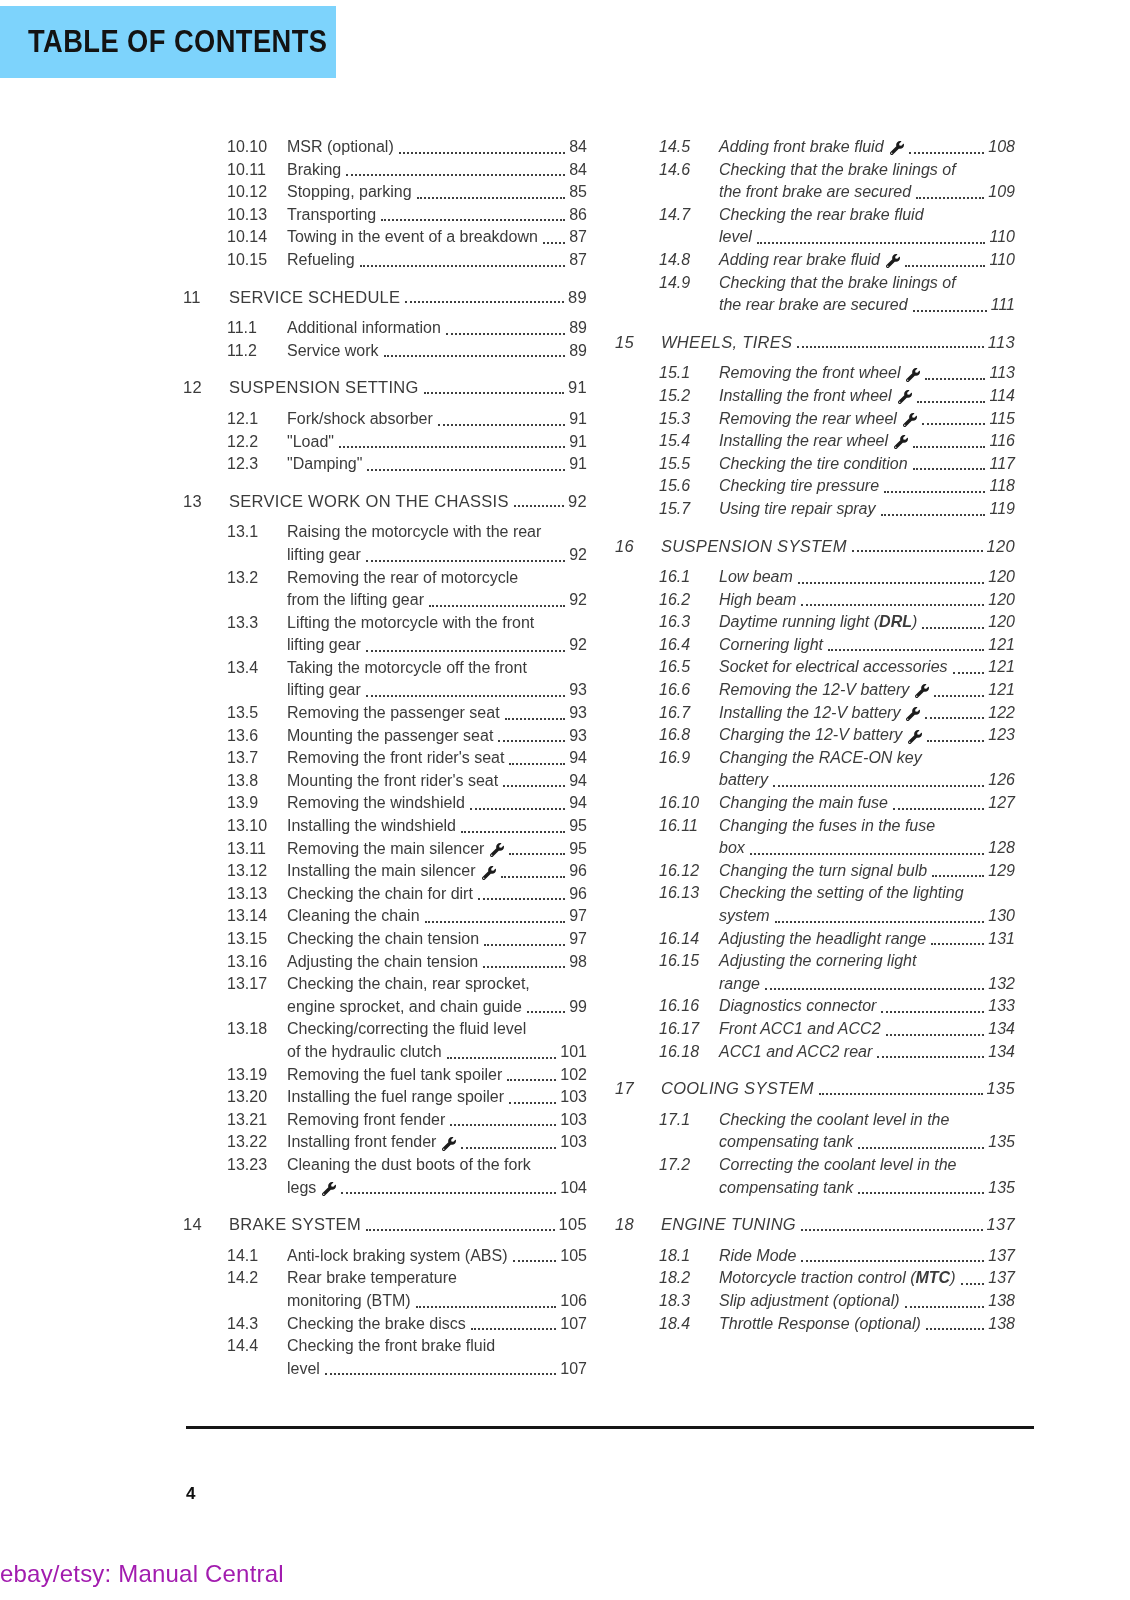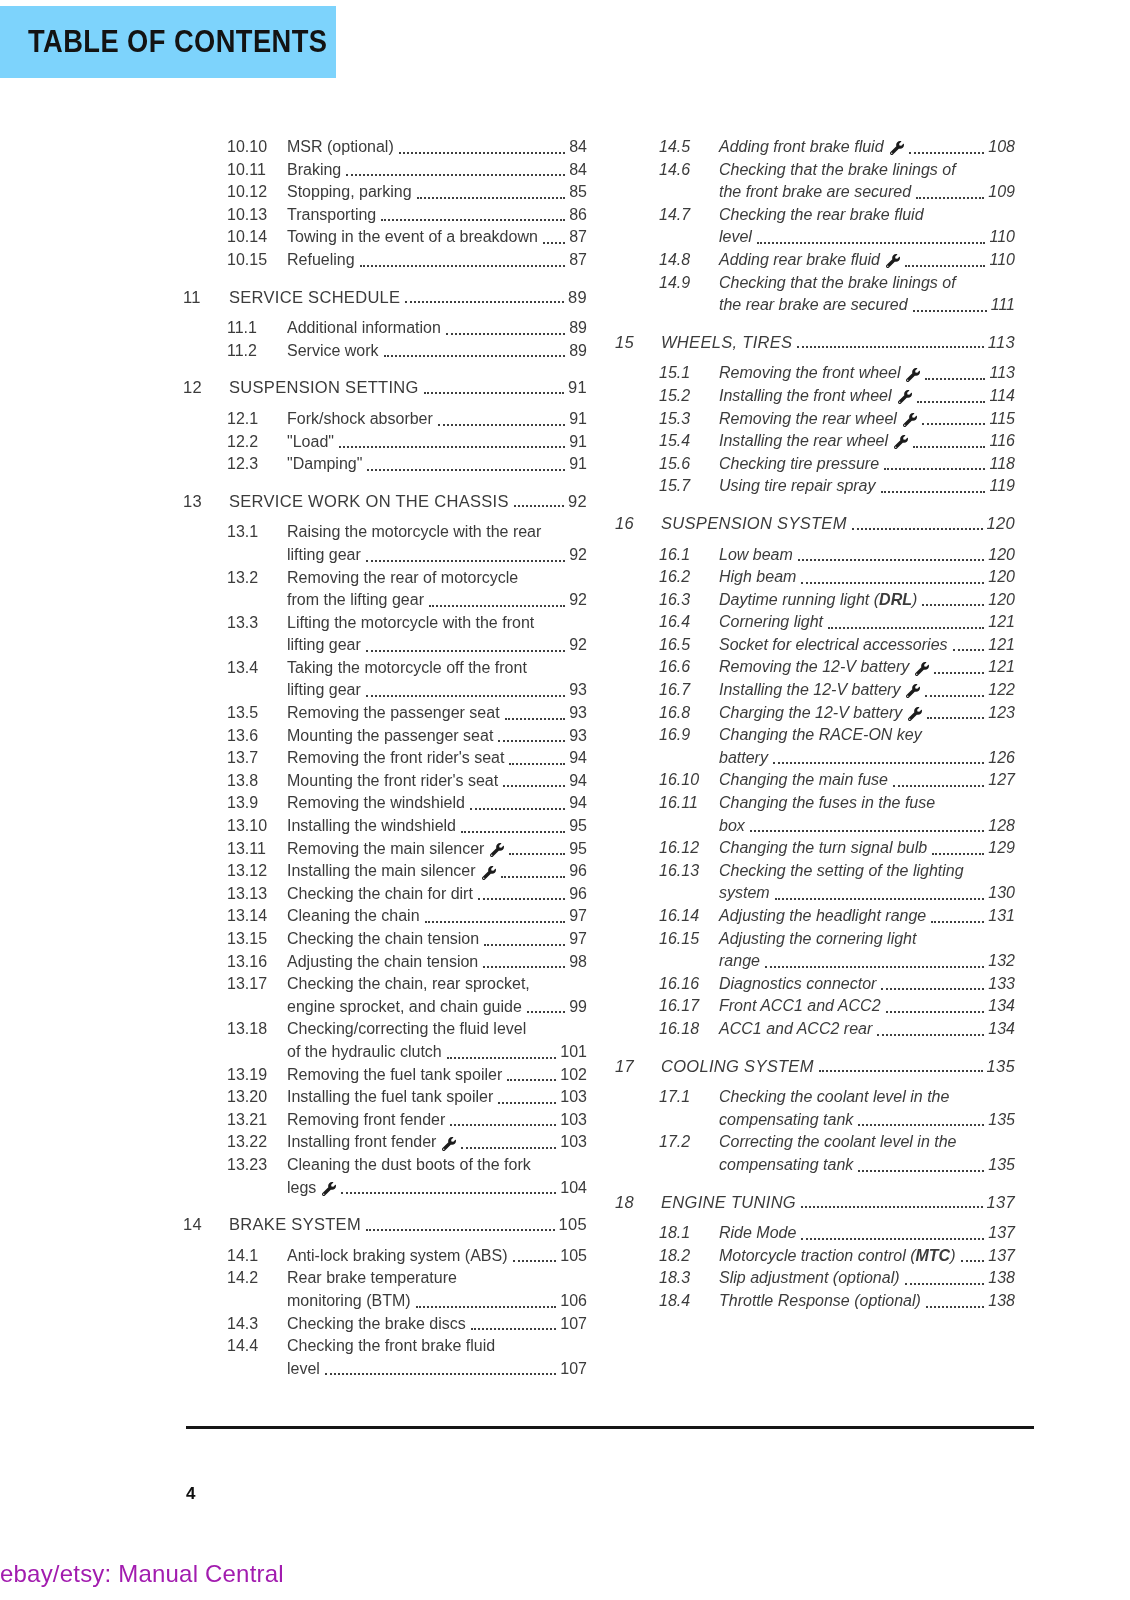--- a/index.html
+++ b/index.html
@@ -411,21 +411,21 @@
             <span class="txt"><span>Removing the fuel tank spoiler</span></span>
             <span class="leader"></span>
             <span class="pg">102</span>
           </span>
         </span>
       </div>
       <div class="row section">
         <span class="num">13.20</span>
         <span class="content">
           <span class="line">
-            <span class="txt"><span>Installing the fuel tank spoiler</span></span>
+            <span class="txt"><span>Installing the fuel range spoiler</span></span>
             <span class="leader"></span>
             <span class="pg">103</span>
           </span>
         </span>
       </div>
       <div class="row section">
         <span class="num">13.21</span>
         <span class="content">
           <span class="line">
             <span class="txt"><span>Removing front fender</span></span>
@@ -654,20 +654,30 @@
         <span class="content">
           <span class="line">
             <span class="txt"><span>Installing the rear wheel</span></span>
             <span class="wr">
               <svg width="14" height="14" viewBox="0 0 512 512">
                 <path fill="#1c1c1c" d="M507.73 109.1c-2.24-9.03-13.54-12.09-20.12-5.51l-74.36 74.36-67.88-11.31-11.31-67.88 74.36-74.36c6.62-6.62 3.43-17.9-5.66-20.16-47.38-11.74-99.55.91-136.58 37.93-39.64 39.64-50.55 97.1-34.05 147.2L18.74 402.76c-24.99 24.99-24.99 65.51 0 90.5 24.99 24.99 65.51 24.99 90.5 0l213.21-213.21c50.12 16.71 107.47 5.68 147.37-34.22 37.07-37.07 49.7-89.32 37.91-136.73zM64 472c-13.25 0-24-10.75-24-24 0-13.26 10.75-24 24-24s24 10.74 24 24c0 13.25-10.75 24-24 24z"></path>
               </svg>
             </span>
             <span class="leader"></span>
             <span class="pg">116</span>
+          </span>
+        </span>
+      </div>
+      <div class="row section">
+        <span class="num">15.5</span>
+        <span class="content">
+          <span class="line">
+            <span class="txt"><span>Checking the tire condition</span></span>
+            <span class="leader"></span>
+            <span class="pg">117</span>
           </span>
         </span>
       </div>
       <div class="row section">
         <span class="num">15.6</span>
         <span class="content">
           <span class="line">
             <span class="txt"><span>Checking tire pressure</span></span>
             <span class="leader"></span>
             <span class="pg">118</span>

